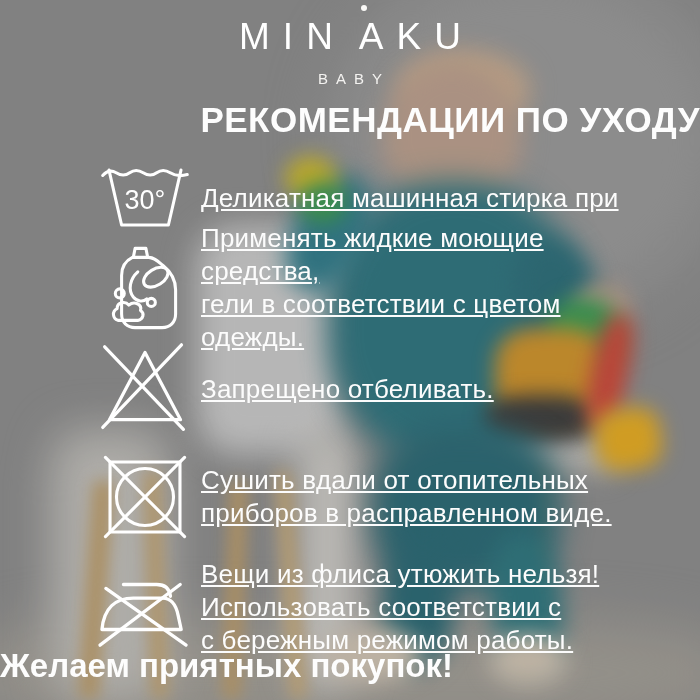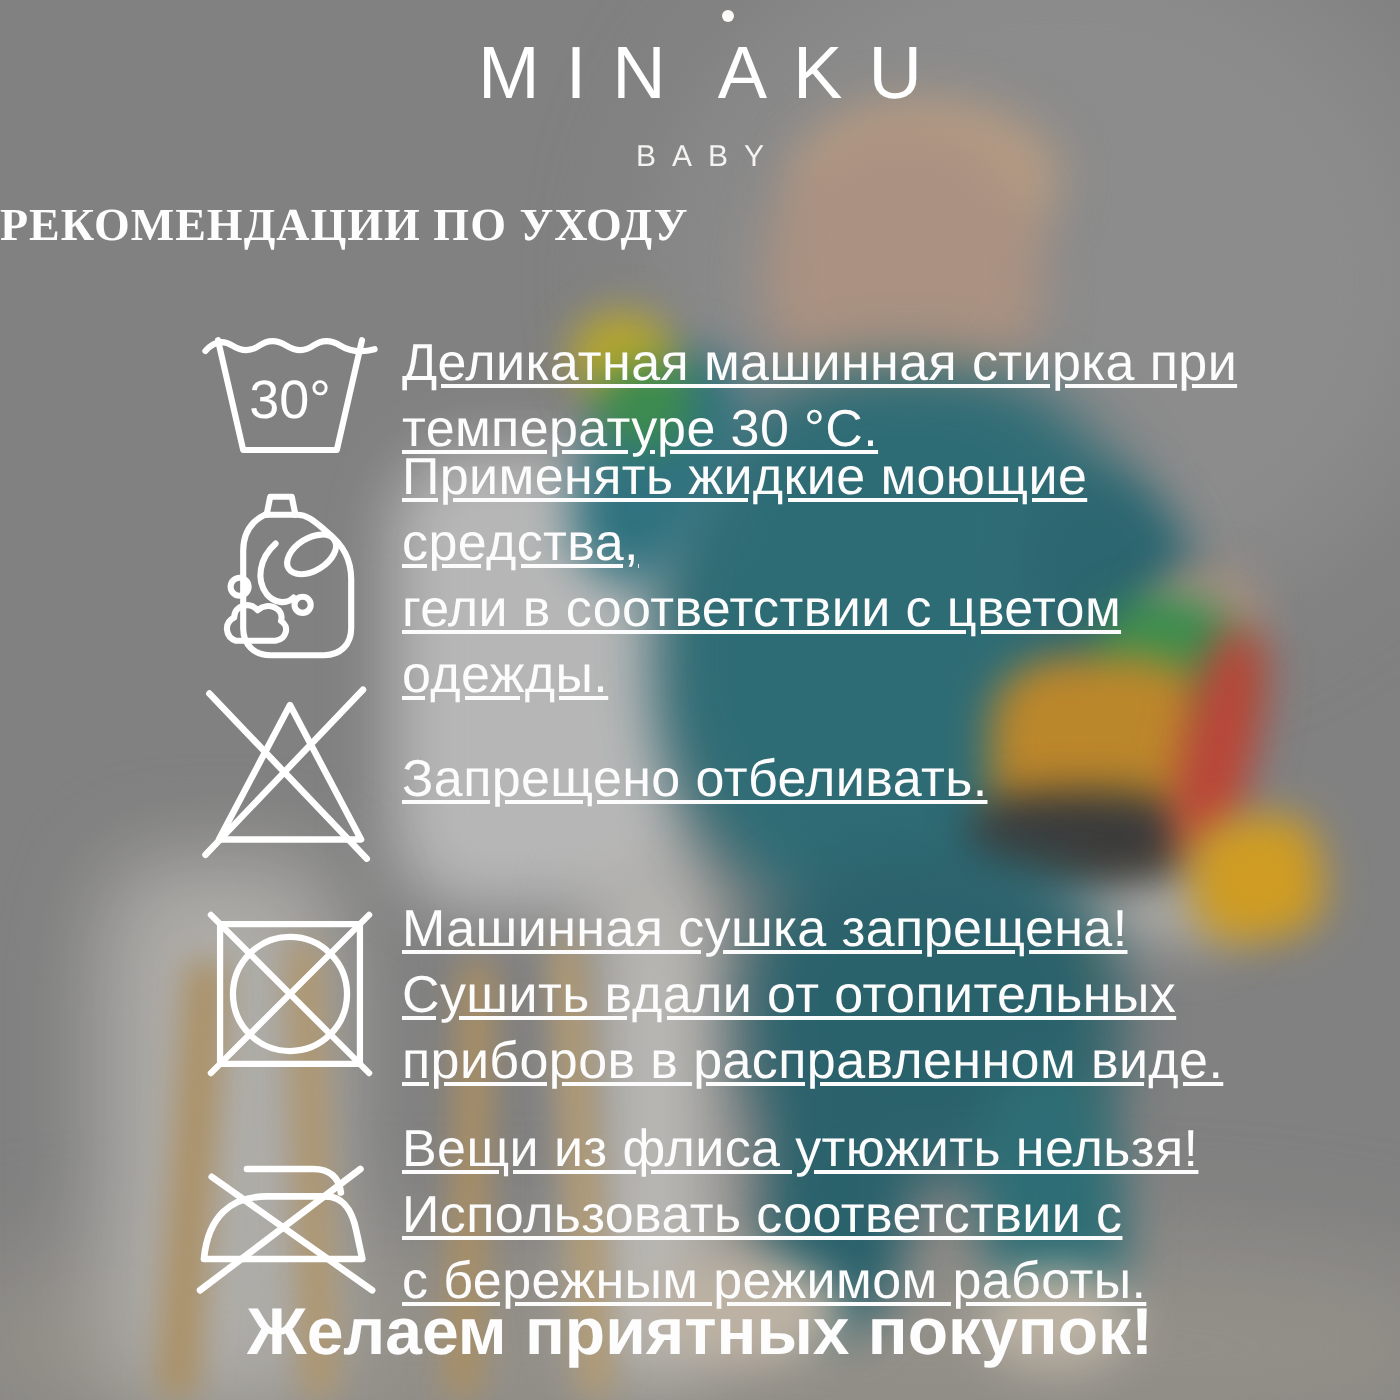--- a/index.html
+++ b/index.html
@@ -44,35 +44,35 @@
   .scrim{position:absolute;inset:0;background:rgba(122,122,122,0.16);}
   
   .content{position:absolute;inset:0;color:#fdfdfd;}
   .logo{position:absolute;top:16px;left:0;width:100%;text-align:center;
         font-size:37px;letter-spacing:13px;text-indent:13px;font-weight:400;color:#ffffff;}
   .a-dot{position:relative;display:inline-block;}
   .a-dot .dot{position:absolute;top:-11px;left:50%;transform:translateX(-10px);
               width:6px;height:6px;border-radius:50%;background:#fbfaf8;}
   .sub{position:absolute;top:70px;left:0;width:100%;text-align:center;
        font-size:15px;letter-spacing:8px;text-indent:8px;color:#f4f3f1;}
-  .title{position:absolute;top:100px;left:0;width:100%;text-align:left;
-         font-size:23px;font-weight:700;letter-spacing:0.5px;font-family:Liberation Serif, serif;}
+  .title{position:absolute;top:100px;left:0;width:100%;text-align:right;
+         font-size:35px;font-weight:700;letter-spacing:0.5px;}
   .row{position:absolute;left:95px;width:545px;display:flex;align-items:center;}
   .row1{top:158px;height:80px;}
   .row2{top:240px;height:96px;}
   .row3{top:340px;height:98px;}
   .row4{top:447px;height:100px;}
   .row5{top:560px;height:94px;}
   .icon-box{flex:0 0 100px;width:100px;display:flex;justify-content:center;align-items:flex-end;position:relative;}
   .icon-box svg{display:block;}
   .wash-badge{position:absolute;left:0;right:0;top:23px;text-align:center;
               font-size:27px;font-weight:500;letter-spacing:0;color:#fff;}
   .txt{margin-left:6px;font-size:26px;line-height:33px;letter-spacing:0.2px;color:#fcfcfc;}
   .ln{display:block;text-decoration:underline;}
-  .footer{position:absolute;top:647px;left:0;width:100%;text-align:center;
+  .footer{position:absolute;top:647px;left:0;width:100%;
           font-size:33px;font-weight:700;}
 </style>
 </head>
 <body>
 
 <div class="photo">
   <div class="blob b-light-tr"></div>
   <div class="blob b-floor"></div>
   <div class="blob b-chairback"></div>
   <div class="blob b-chairleft"></div>
@@ -115,21 +115,20 @@
   <div class="row row1">
     <div class="icon-box">
       <svg width="92" height="72" viewBox="0 0 100 80" fill="none" stroke="#ffffff" stroke-width="3.4" stroke-linecap="round" stroke-linejoin="round">
         <path d="M10,9 L24,70 L76,70 L90,9"></path>
         <path d="M3,15 Q10,7 18,12 T33,12 T48,12 T63,12 T78,12 T97,14"></path>
       </svg>
       <span class="wash-badge">30°</span>
     </div>
     <div class="txt">
       <span class="ln">Деликатная машинная стирка при</span>
-      <span class="ln">температуре 30 °C.</span>
     </div>
   </div>
 
   <div class="row row2">
     <div class="icon-box">
       <svg width="90" height="90" viewBox="0 0 100 100" fill="none" stroke="#ffffff" stroke-width="3.4" stroke-linecap="round" stroke-linejoin="round">
         <path d="M37,16 L39,6 L51,6 L53,16"></path>
         <path d="M36,16 H54 C60,16 64,20 70,25 C80,33 84,41 84,52 V79 C84,88 78,94 69,94 H39 C30,94 24,88 24,79 V36 C24,27 28,20 36,16 Z"></path>
         <ellipse cx="62" cy="38" rx="15" ry="9" transform="rotate(-32 62 38)"></ellipse>
         <path d="M42,32 C33,40 31,52 37,60 C41,65 48,66 52,62"></path>
@@ -160,21 +159,20 @@
   <div class="row row4">
     <div class="icon-box">
       <svg width="92" height="92" viewBox="0 0 100 100" fill="none" stroke="#ffffff" stroke-width="3.4" stroke-linecap="round" stroke-linejoin="round">
         <rect x="12" y="12" width="76" height="76"></rect>
         <circle cx="50" cy="50" r="31"></circle>
         <path d="M7,7 L93,93"></path>
         <path d="M93,7 L7,93"></path>
       </svg>
     </div>
     <div class="txt">
-      <span class="ln">Машинная сушка запрещена!</span>
       <span class="ln">Сушить вдали от отопительных</span>
       <span class="ln">приборов в расправленном виде.</span>
     </div>
   </div>
 
   <div class="row row5">
     <div class="icon-box">
       <svg width="98" height="88" viewBox="0 0 100 90" fill="none" stroke="#ffffff" stroke-width="3.4" stroke-linecap="round" stroke-linejoin="round">
         <path d="M28,22 H62 C70,22 75,26 76,34"></path>
         <path d="M6,68 C8,46 20,36 38,36 H68 C78,36 82,44 84,54 L87,68 H6 Z"></path>

